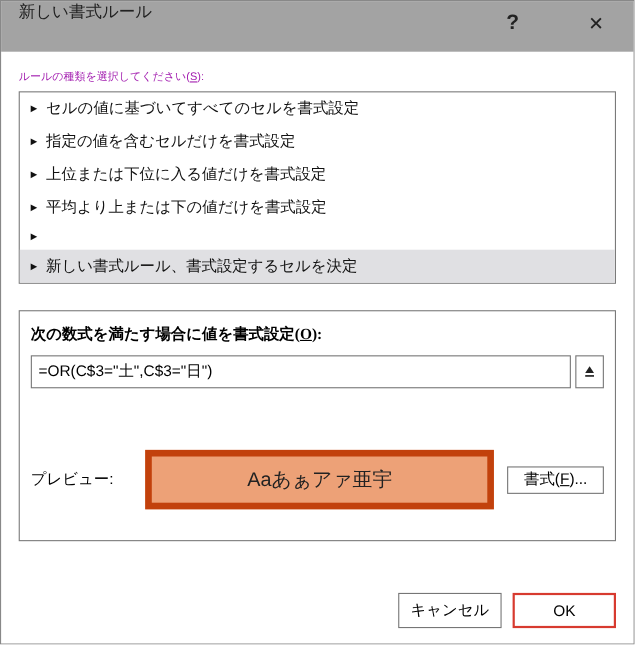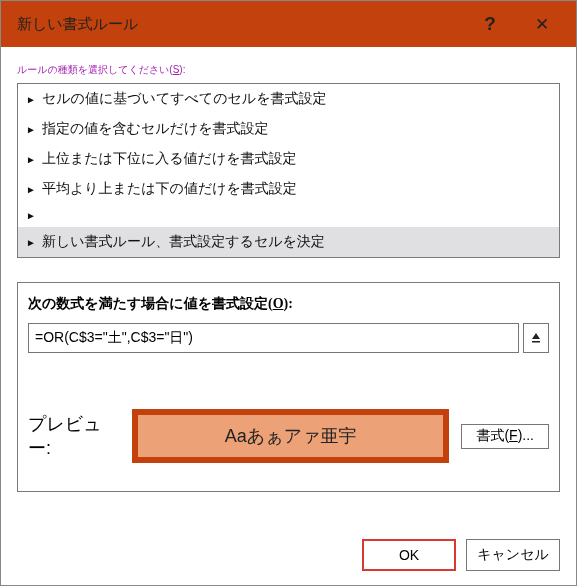--- a/index.html
+++ b/index.html
@@ -14,24 +14,24 @@
     .dialog {
       width: 577px;
       height: 586px;
       border: 1px solid #888;
       display: flex;
       flex-direction: column;
       background: #fff;
     }
     .titlebar {
       display: flex;
-      align-items: center;
       height: 46px;
-      background: #c2410c;
+      background: #a3a3a3;
       padding: 0 8px 0 16px;
+      gap: 24px;
     }
     .titlebar-title {
       flex: 1;
       font-size: 15px;
       color: #222;
     }
     .titlebar-btn {
       width: 52px;
       height: 40px;
       display: flex;
@@ -107,21 +107,21 @@
       display: flex;
       align-items: center;
       justify-content: center;
     }
     .preview-row {
       display: flex;
       align-items: center;
       gap: 12px;
     }
     .preview-label {
-      font-size: 18px;
+      font-size: 14px;
       width: 92px;
     }
     .preview-sample {
       flex: 1;
       height: 54px;
       border: 6px solid #c2410c;
       background: #eda177;
       display: flex;
       align-items: center;
       justify-content: center;
@@ -216,16 +216,16 @@
 
       <div class="preview-row">
         <div class="preview-label">プレビュー:</div>
         <div class="preview-sample">Aaあぁアァ亜宇</div>
         <button class="format-btn">書式(<u>F</u>)...</button>
       </div>
     </div>
 
   </div>
   <div class="footer">
+      <div class="btn">キャンセル</div>
       <div class="btn ok">OK</div>
-      <div class="btn">キャンセル</div>
     </div>
 </div>
 
 </body></html>

